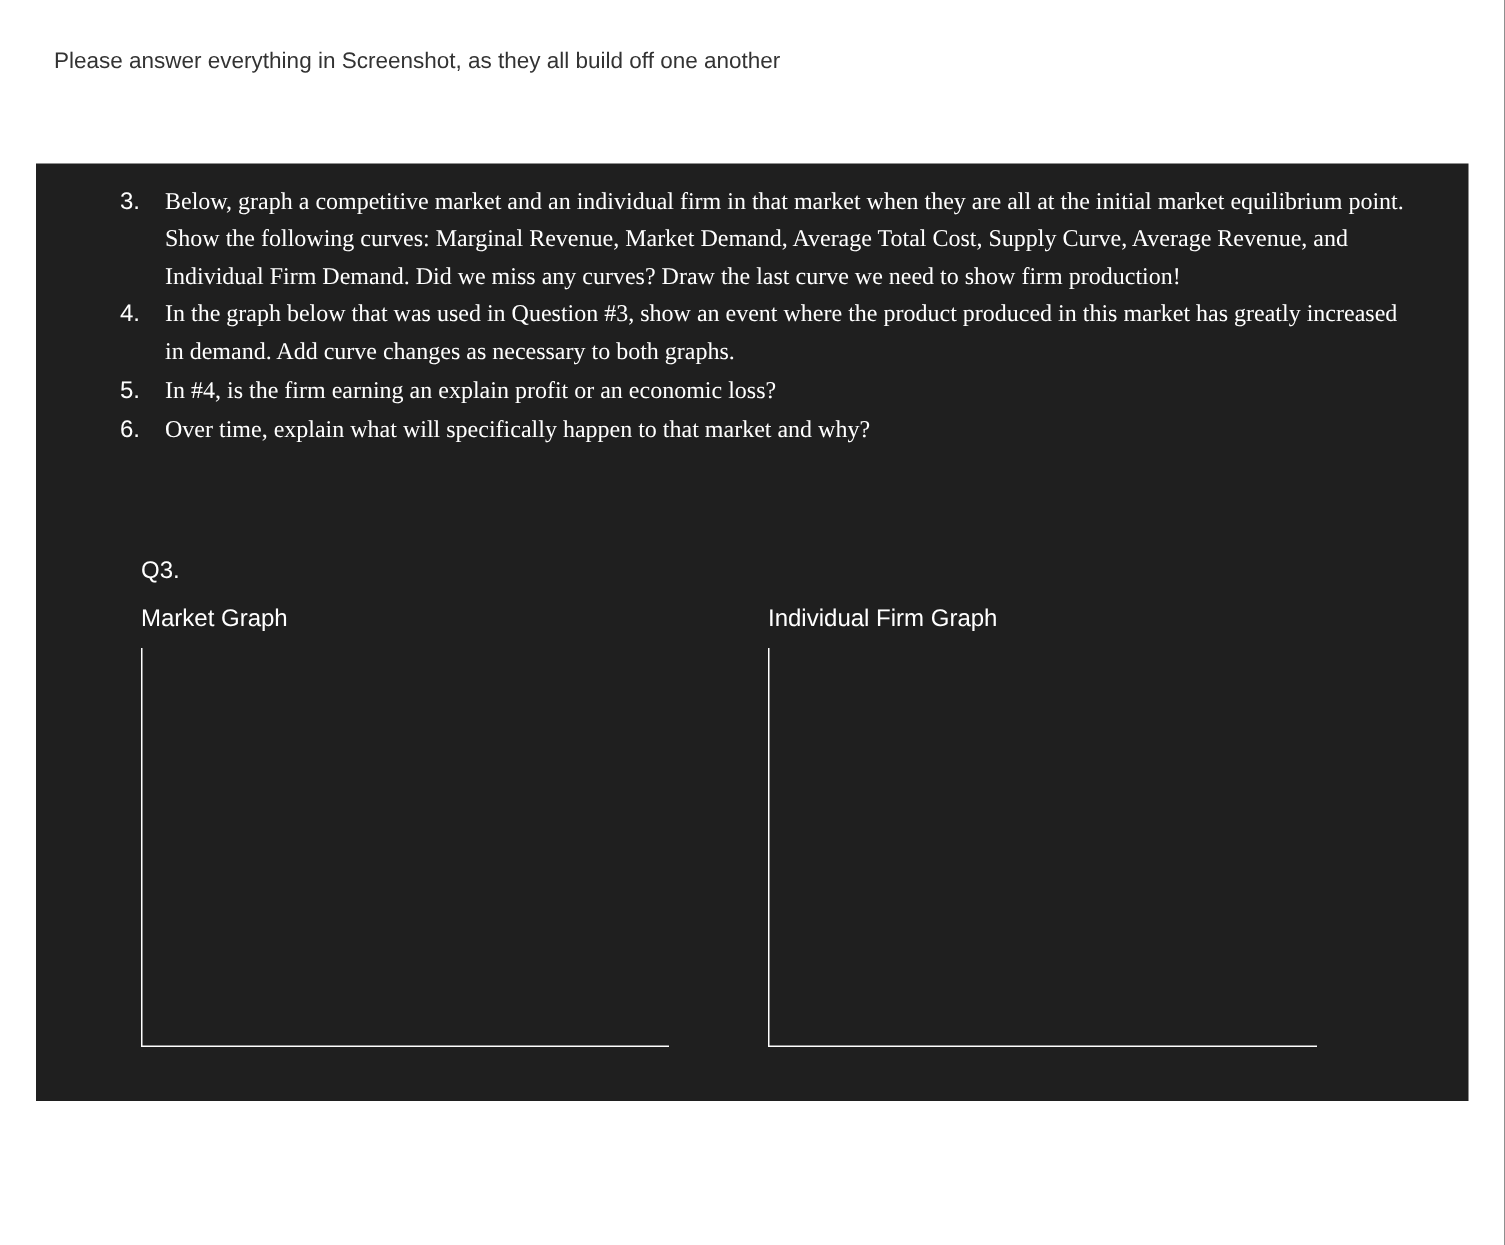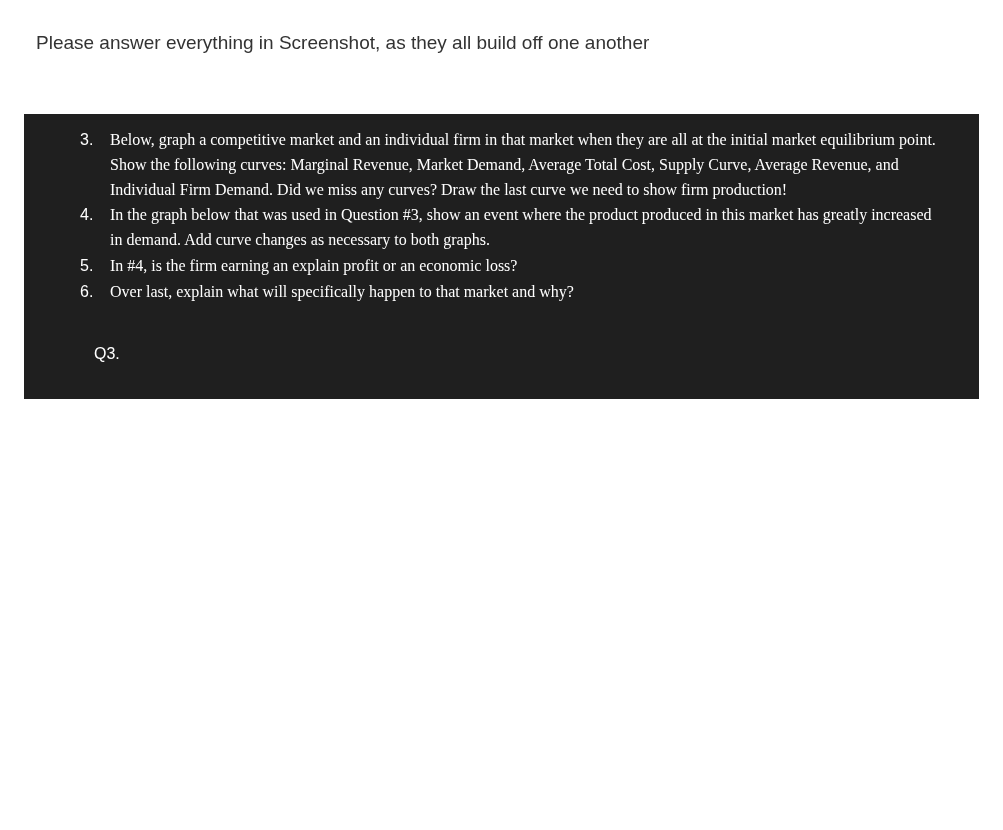--- a/index.html
+++ b/index.html
@@ -10,21 +10,21 @@
     body {
       font-family: -apple-system, BlinkMacSystemFont, "Segoe UI", Arial, sans-serif;
       background: #ffffff;
       width: 1003px;
       height: 830px;
       overflow: hidden;
     }
     .page-header {
       padding: 32px 36px 20px 36px;
       color: #333;
-      font-size: 19px;
+      font-size: 15px;
       font-weight: 400;
     }
     .screenshot-panel {
       background: #1f1f1f;
       margin: 40px 24px 0 24px;
       padding: 14px 36px 36px 36px;
       color: #fff;
     }
     .question-list {
       list-style: none;
@@ -38,21 +38,21 @@
     }
     .q-num {
       min-width: 30px;
       flex: 0 0 30px;
     }
     .q-text {
       flex: 1;
       font-family: Liberation Serif, serif;
     }
     .section-label {
-      margin-top: 40px;
+      margin-top: 72px;
       margin-left: 34px;
       font-size: 16px;
       font-weight: 500;
     }
     .graphs-row {
       display: flex;
       margin-top: 14px;
       margin-left: 34px;
       gap: 66px;
     }
@@ -90,20 +90,30 @@
     <li class="question-item">
       <span class="q-num">4.</span>
       <span class="q-text">In the graph below that was used in Question #3, show an event where the product produced in this market has greatly increased in demand.  Add curve changes as necessary to both graphs.</span>
     </li>
     <li class="question-item">
       <span class="q-num">5.</span>
       <span class="q-text">In #4, is the firm earning an explain profit or an economic loss?</span>
     </li>
     <li class="question-item">
       <span class="q-num">6.</span>
-      <span class="q-text">Over last, explain what will specifically happen to that market and why?</span>
+      <span class="q-text">Over time, explain what will specifically happen to that market and why?</span>
     </li>
   </ol>
 
   <div class="section-label">Q3.</div>
 
+  <div class="graphs-row">
+    <div class="graph-col">
+      <div class="graph-title">Market Graph</div>
+      <div class="graph-axes"></div>
+    </div>
+    <div class="graph-col">
+      <div class="graph-title">Individual Firm Graph</div>
+      <div class="graph-axes firm"></div>
+    </div>
+  </div>
 
 </div>
 
 </body></html>

